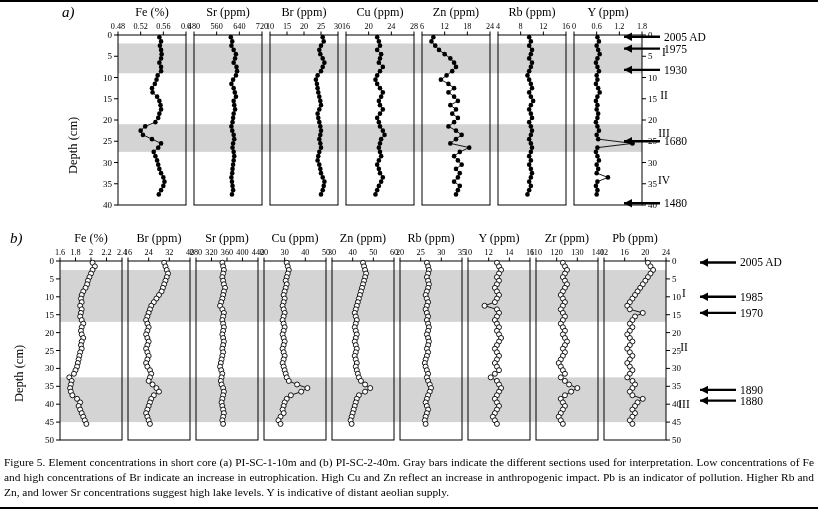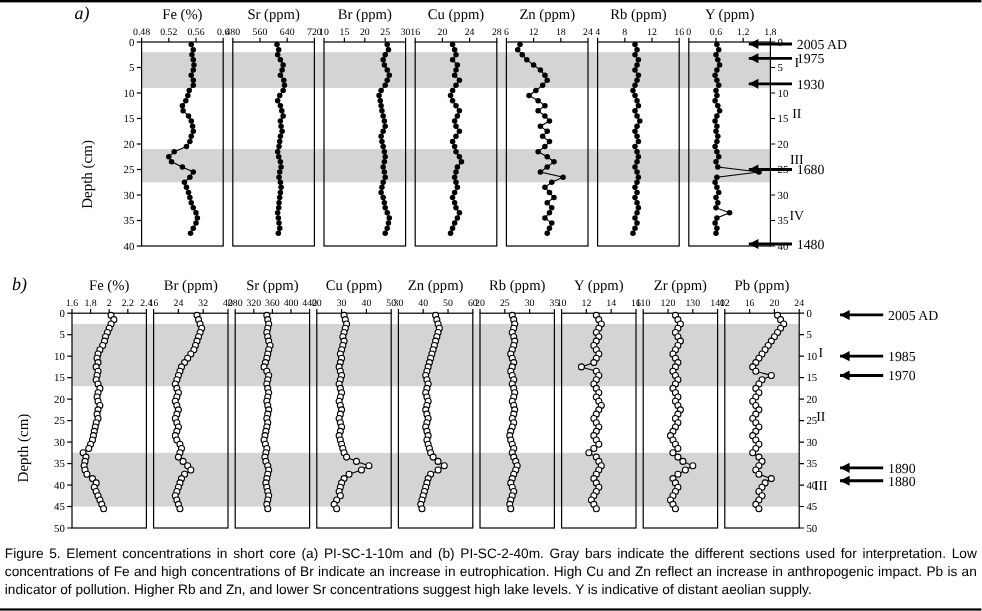--- a/index.html
+++ b/index.html
@@ -14,21 +14,21 @@
   }
   svg{position:absolute;left:0;top:0;overflow:visible;}
   .depth-label{
     position:absolute;font-size:12.5px;
     writing-mode:vertical-rl;transform:rotate(180deg);
     text-align:center;
   }
   .caption{
     position:absolute;left:4px;top:455px;width:810px;
     font-size:11.4px;line-height:1.30;text-align:justify;
-    font-family:Liberation Sans, sans-serif;
+    font-family:Liberation Serif, serif;
   }
   .hr-top{position:absolute;left:0;top:0;width:818px;height:2px;background:#000;}
   .hr-bot{position:absolute;left:0;top:507px;width:818px;height:2px;background:#000;}
 </style>
 </head>
 <body>
 
 <div class="hr-top"></div>
 <div class="hr-bot"></div>
 

